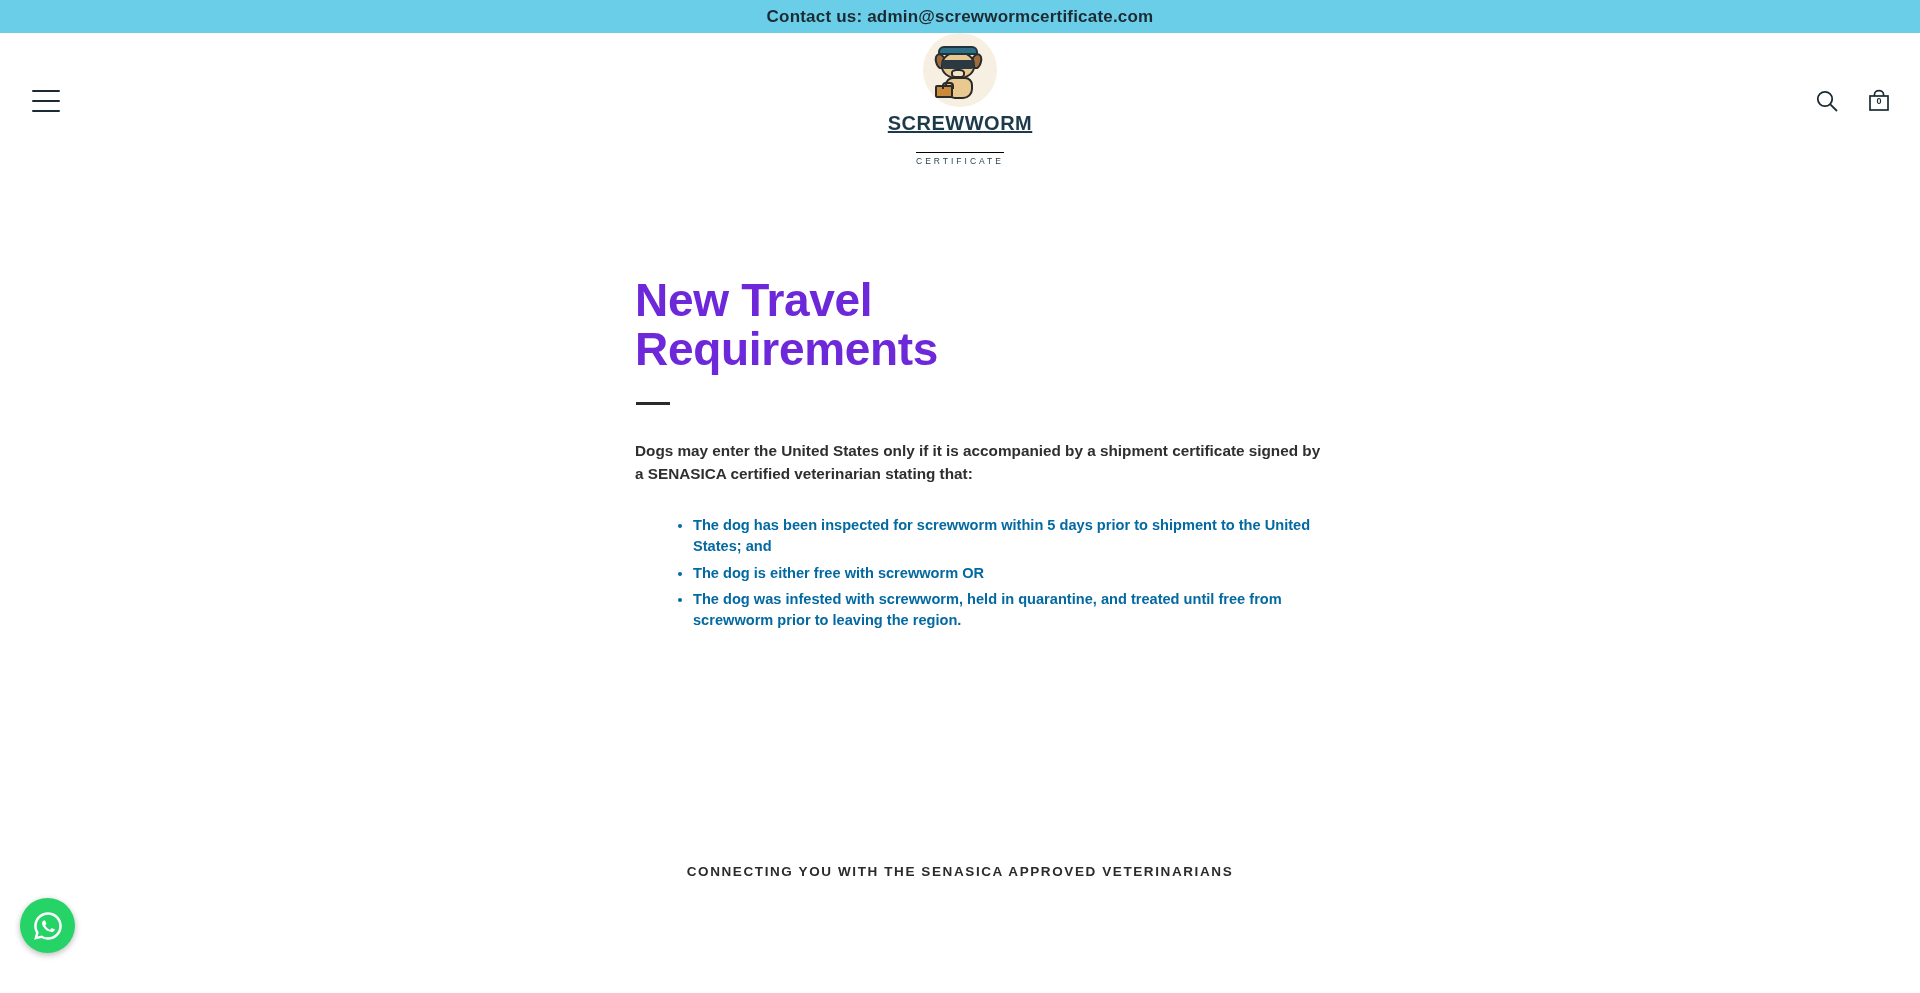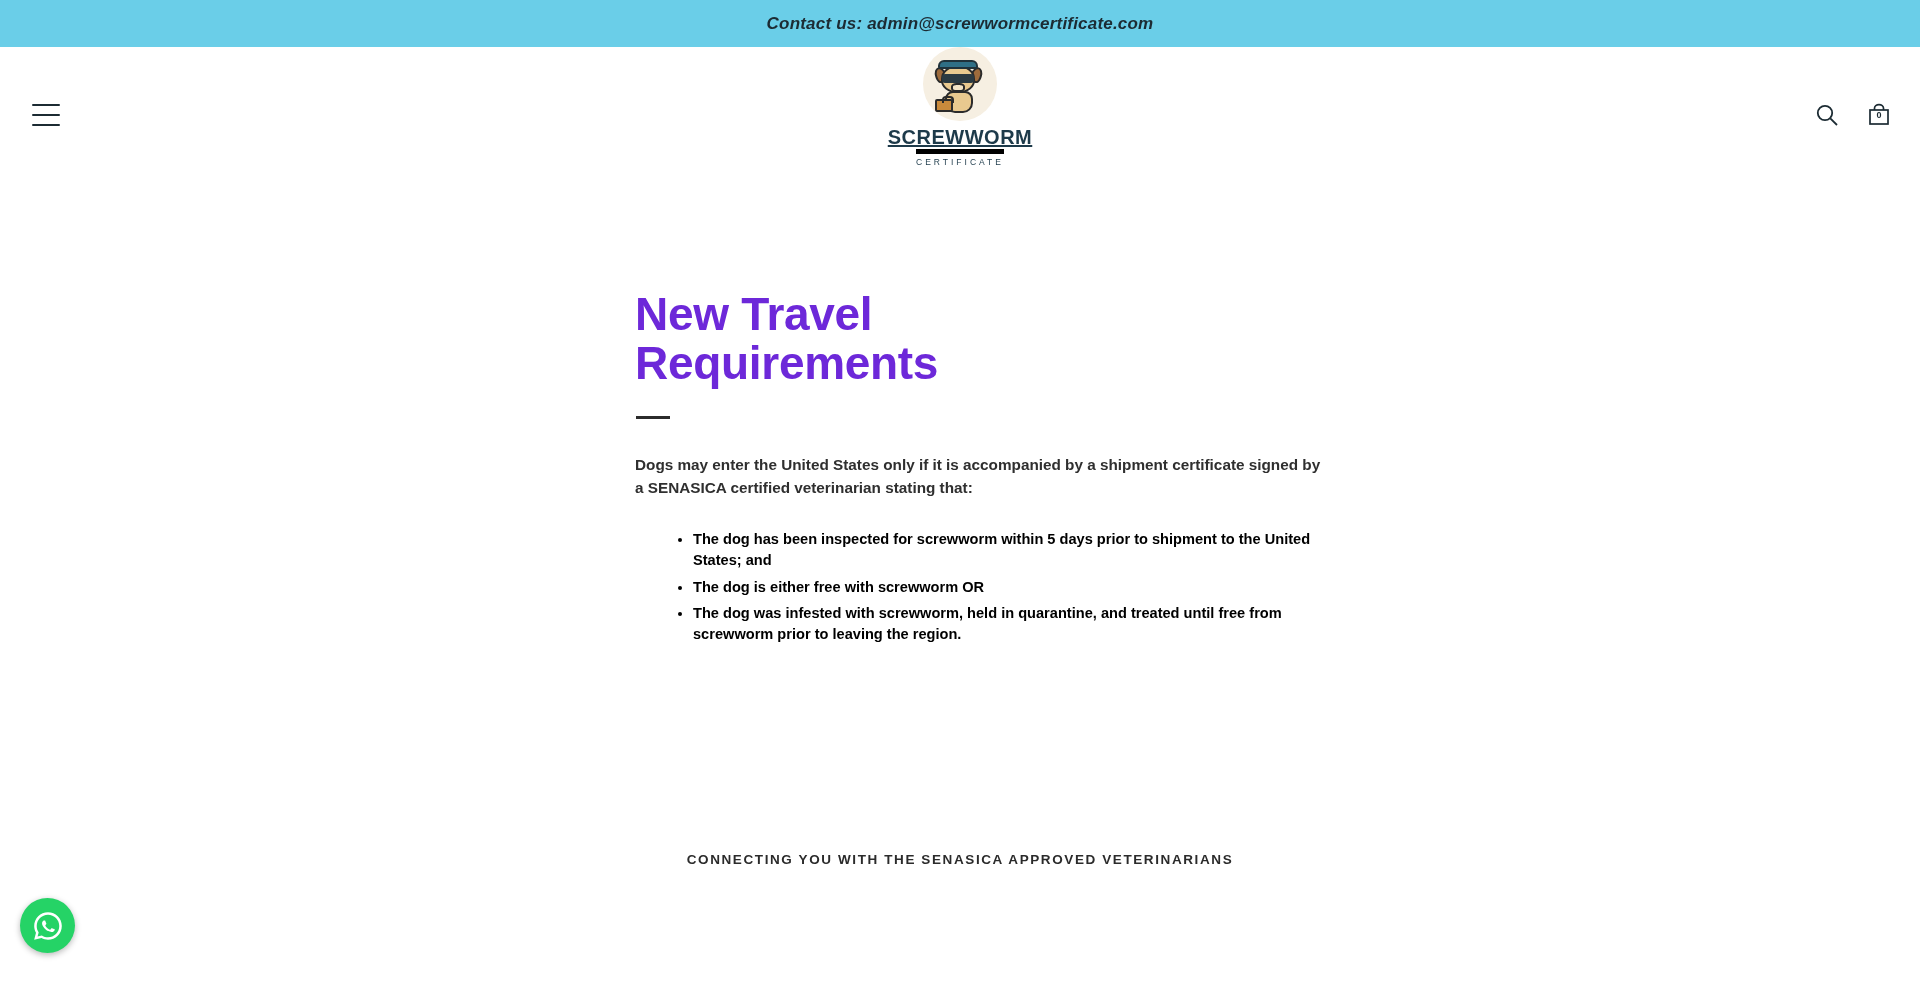--- a/index.html
+++ b/index.html
@@ -10,26 +10,25 @@
     height: 993px;
     overflow: hidden;
     background: #ffffff;
     font-family: "Liberation Sans", sans-serif;
     color: #333333;
   }
 
   
   .announce-bar {
     width: 100%;
-    height: 47px;
+    height: 33px;
     background: #6ACEE8;
     display: flex;
     align-items: center;
     justify-content: center;
-    font-style: italic;
   }
   .announce-text {
     font-size: 17px;
     font-weight: bold;
     color: #1c2b33;
     letter-spacing: 0.2px;
   }
 
   
   .site-header {
@@ -162,25 +161,25 @@
   .logo-word {
     margin-top: 6px;
     font-size: 20px;
     font-weight: bold;
     letter-spacing: 0.5px;
     color: #1d3a4a;
     line-height: 1;
     text-decoration: underline;
   }
   .logo-sub {
-    margin-top: 2px;
+    margin-top: 19px;
     font-size: 8.5px;
     letter-spacing: 3px;
     color: #1d3a4a;
-    border-top: 5px solid #000000;
+    border-top: 1px solid #000000;
     padding-top: 3px;
   }
 
   .header-actions {
     position: absolute;
     right: 28px;
     top: 50%;
     transform: translateY(-50%);
     display: flex;
     align-items: center;
@@ -240,37 +239,37 @@
   }
   ul.bullets {
     margin: 30px 0 0 0;
     padding-left: 58px;
     max-width: 730px;
   }
   ul.bullets li {
     font-size: 14.6px;
     line-height: 1.46;
     font-weight: bold;
-    color: #000000;
+    color: #0369a1;
     margin-bottom: 5px;
   }
 
   
   .footer {
     position: absolute;
     left: 0;
     bottom: 0;
     width: 100%;
     height: 163px;
     background: #ffffff;
   }
   .footer-heading {
     position: absolute;
     left: 0; right: 0;
-    top: 22px;
+    top: 34px;
     text-align: center;
     font-size: 13.5px;
     font-weight: bold;
     letter-spacing: 1.6px;
     color: #2b2b2b;
   }
 
   
   .whatsapp-fab {
     position: absolute;

